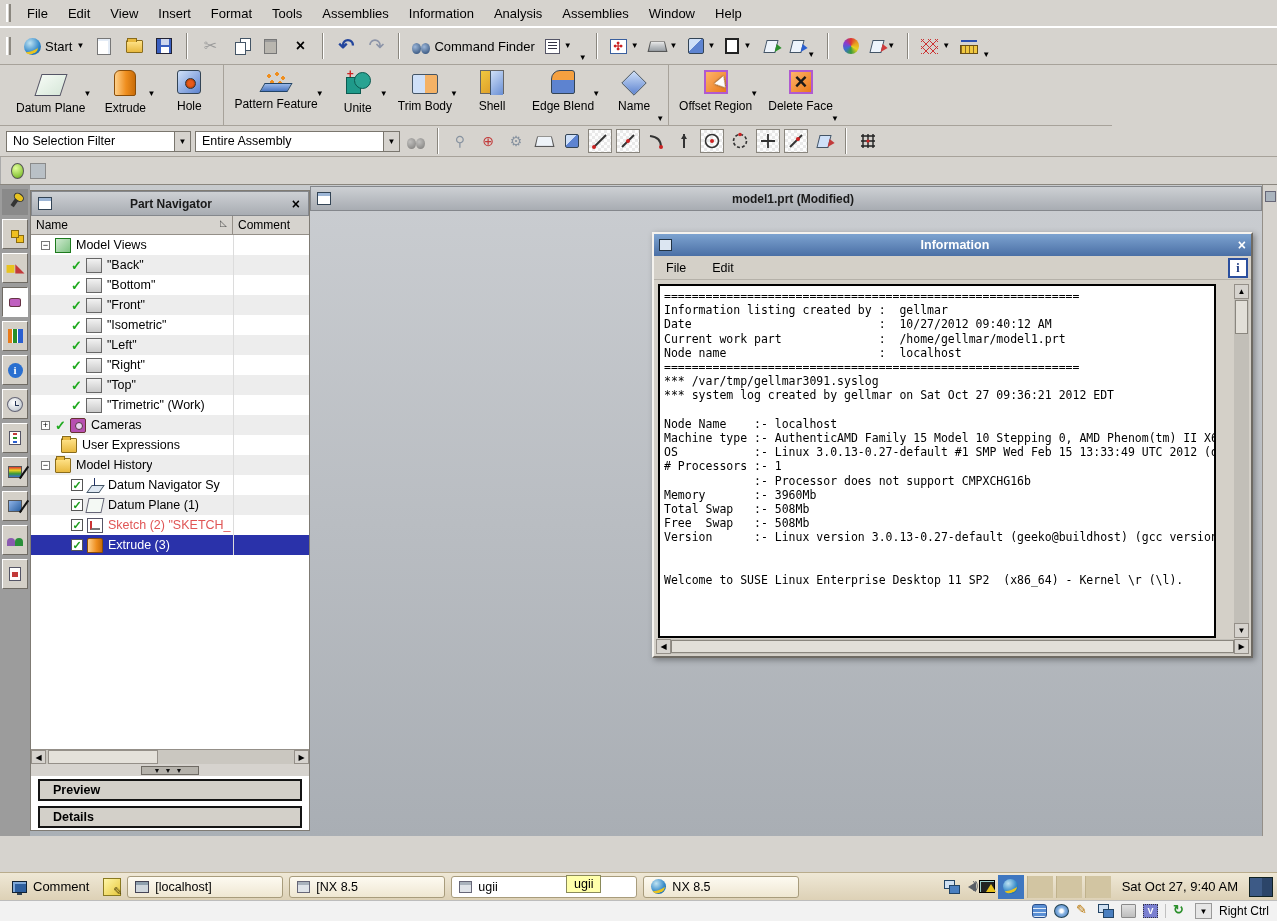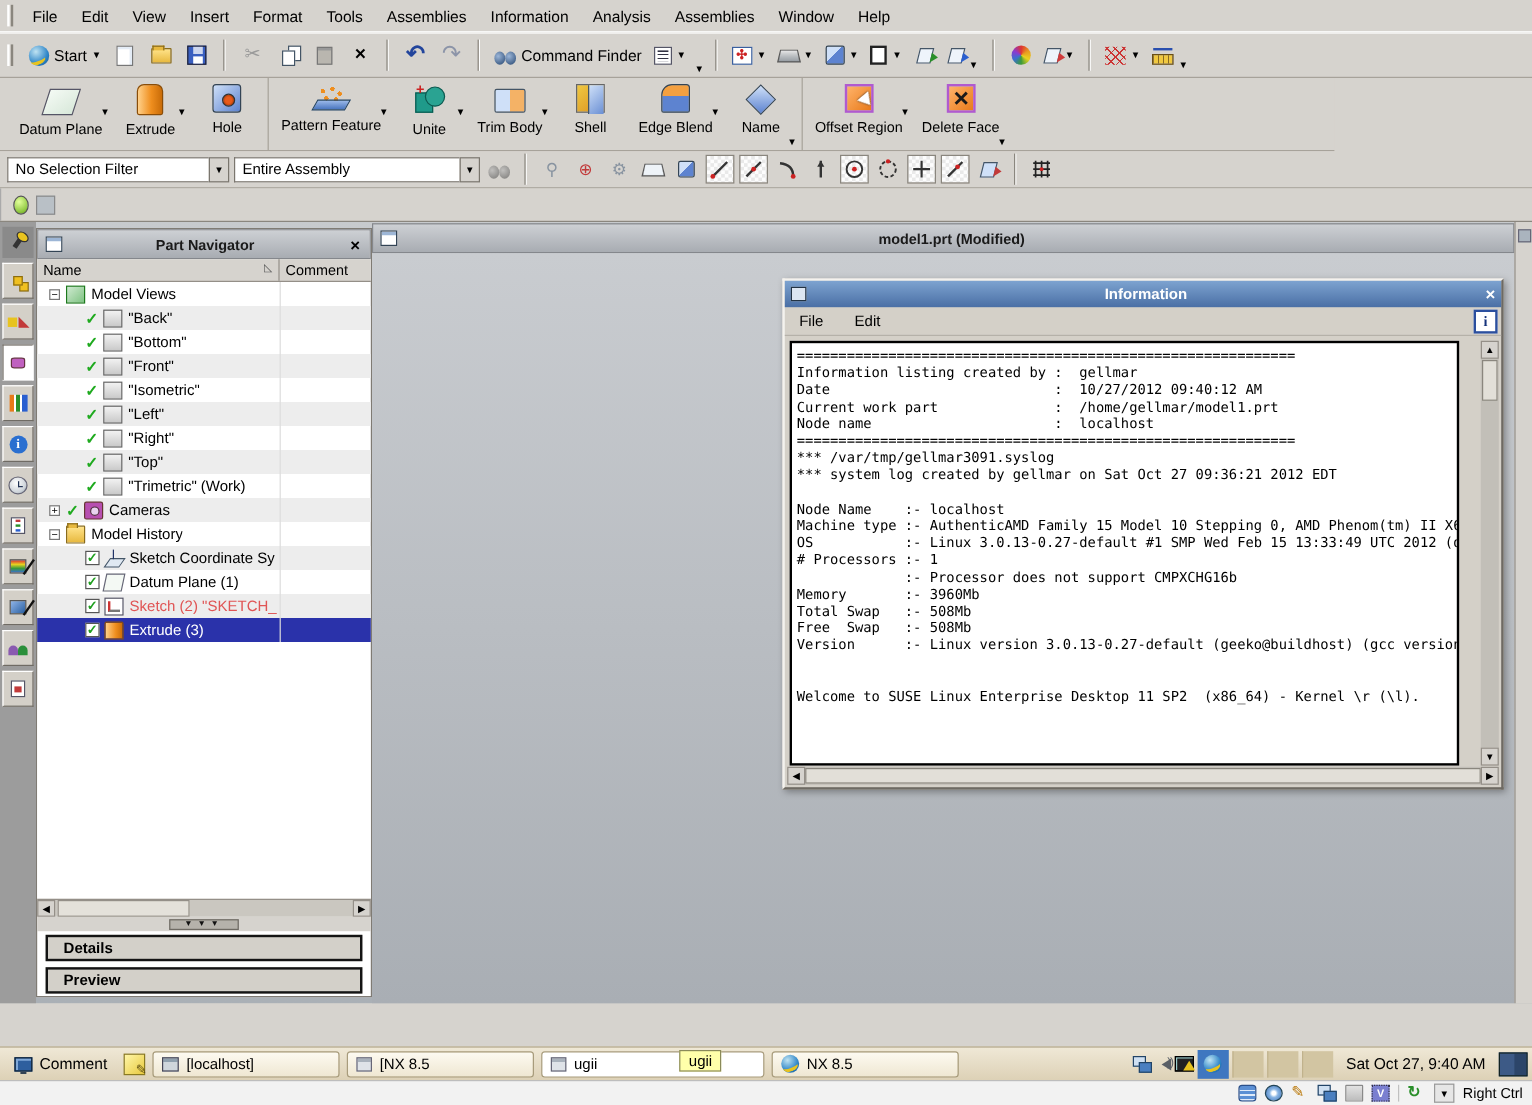--- a/index.html
+++ b/index.html
@@ -612,30 +612,35 @@
             <span class="tlabel">"Trimetric" (Work)</span>
           </div>
         <div class="trow">
             <span class="tsp" style="width:10px"></span>
             <span class="exp">+</span>
             <span class="chk">✓</span>
             <span class="tic camic"></span>
             <span class="tlabel">Cameras</span>
           </div>
         <div class="trow">
+            <span class="tsp" style="width:30px"></span>
+            <span class="tic foldic"></span>
+            <span class="tlabel">User Expressions</span>
+          </div>
+        <div class="trow">
             <span class="tsp" style="width:10px"></span>
             <span class="exp">−</span>
             <span class="tic foldic"></span>
             <span class="tlabel">Model History</span>
           </div>
         <div class="trow">
             <span class="tsp" style="width:40px"></span>
             <span class="cbx">✓</span>
             <span class="tic csysic"></span>
-            <span class="tlabel">Sketch Coordinate Sy</span>
+            <span class="tlabel">Datum Navigator Sy</span>
           </div>
         <div class="trow">
             <span class="tsp" style="width:40px"></span>
             <span class="cbx">✓</span>
             <span class="tic planeic"></span>
             <span class="tlabel">Datum Plane (1)</span>
           </div>
         <div class="trow red">
             <span class="tsp" style="width:40px"></span>
             <span class="cbx">✓</span>
@@ -652,24 +657,24 @@
       <div class="fillwhite"></div>
       <div class="hscroll">
         <span class="sarr">◀</span>
         <span class="sthumb"></span>
         <span class="sarr" style="margin-left:auto">▶</span>
       </div>
       <div class="sash">
           <span class="handle">▼▼▼</span>
         </div>
       <div class="ppanel">
+          <span>Preview</span>
+        </div>
+      <div class="ppanel">
           <span>Details</span>
-        </div>
-      <div class="ppanel">
-          <span>Preview</span>
         </div>
     </div>
 
     <div class="abs gfx">
       <div class="gtitle">
         <span class="winicon"></span>
         <span class="titletext">model1.prt (Modified)</span>
       </div>
       <div class="canvas">
 

